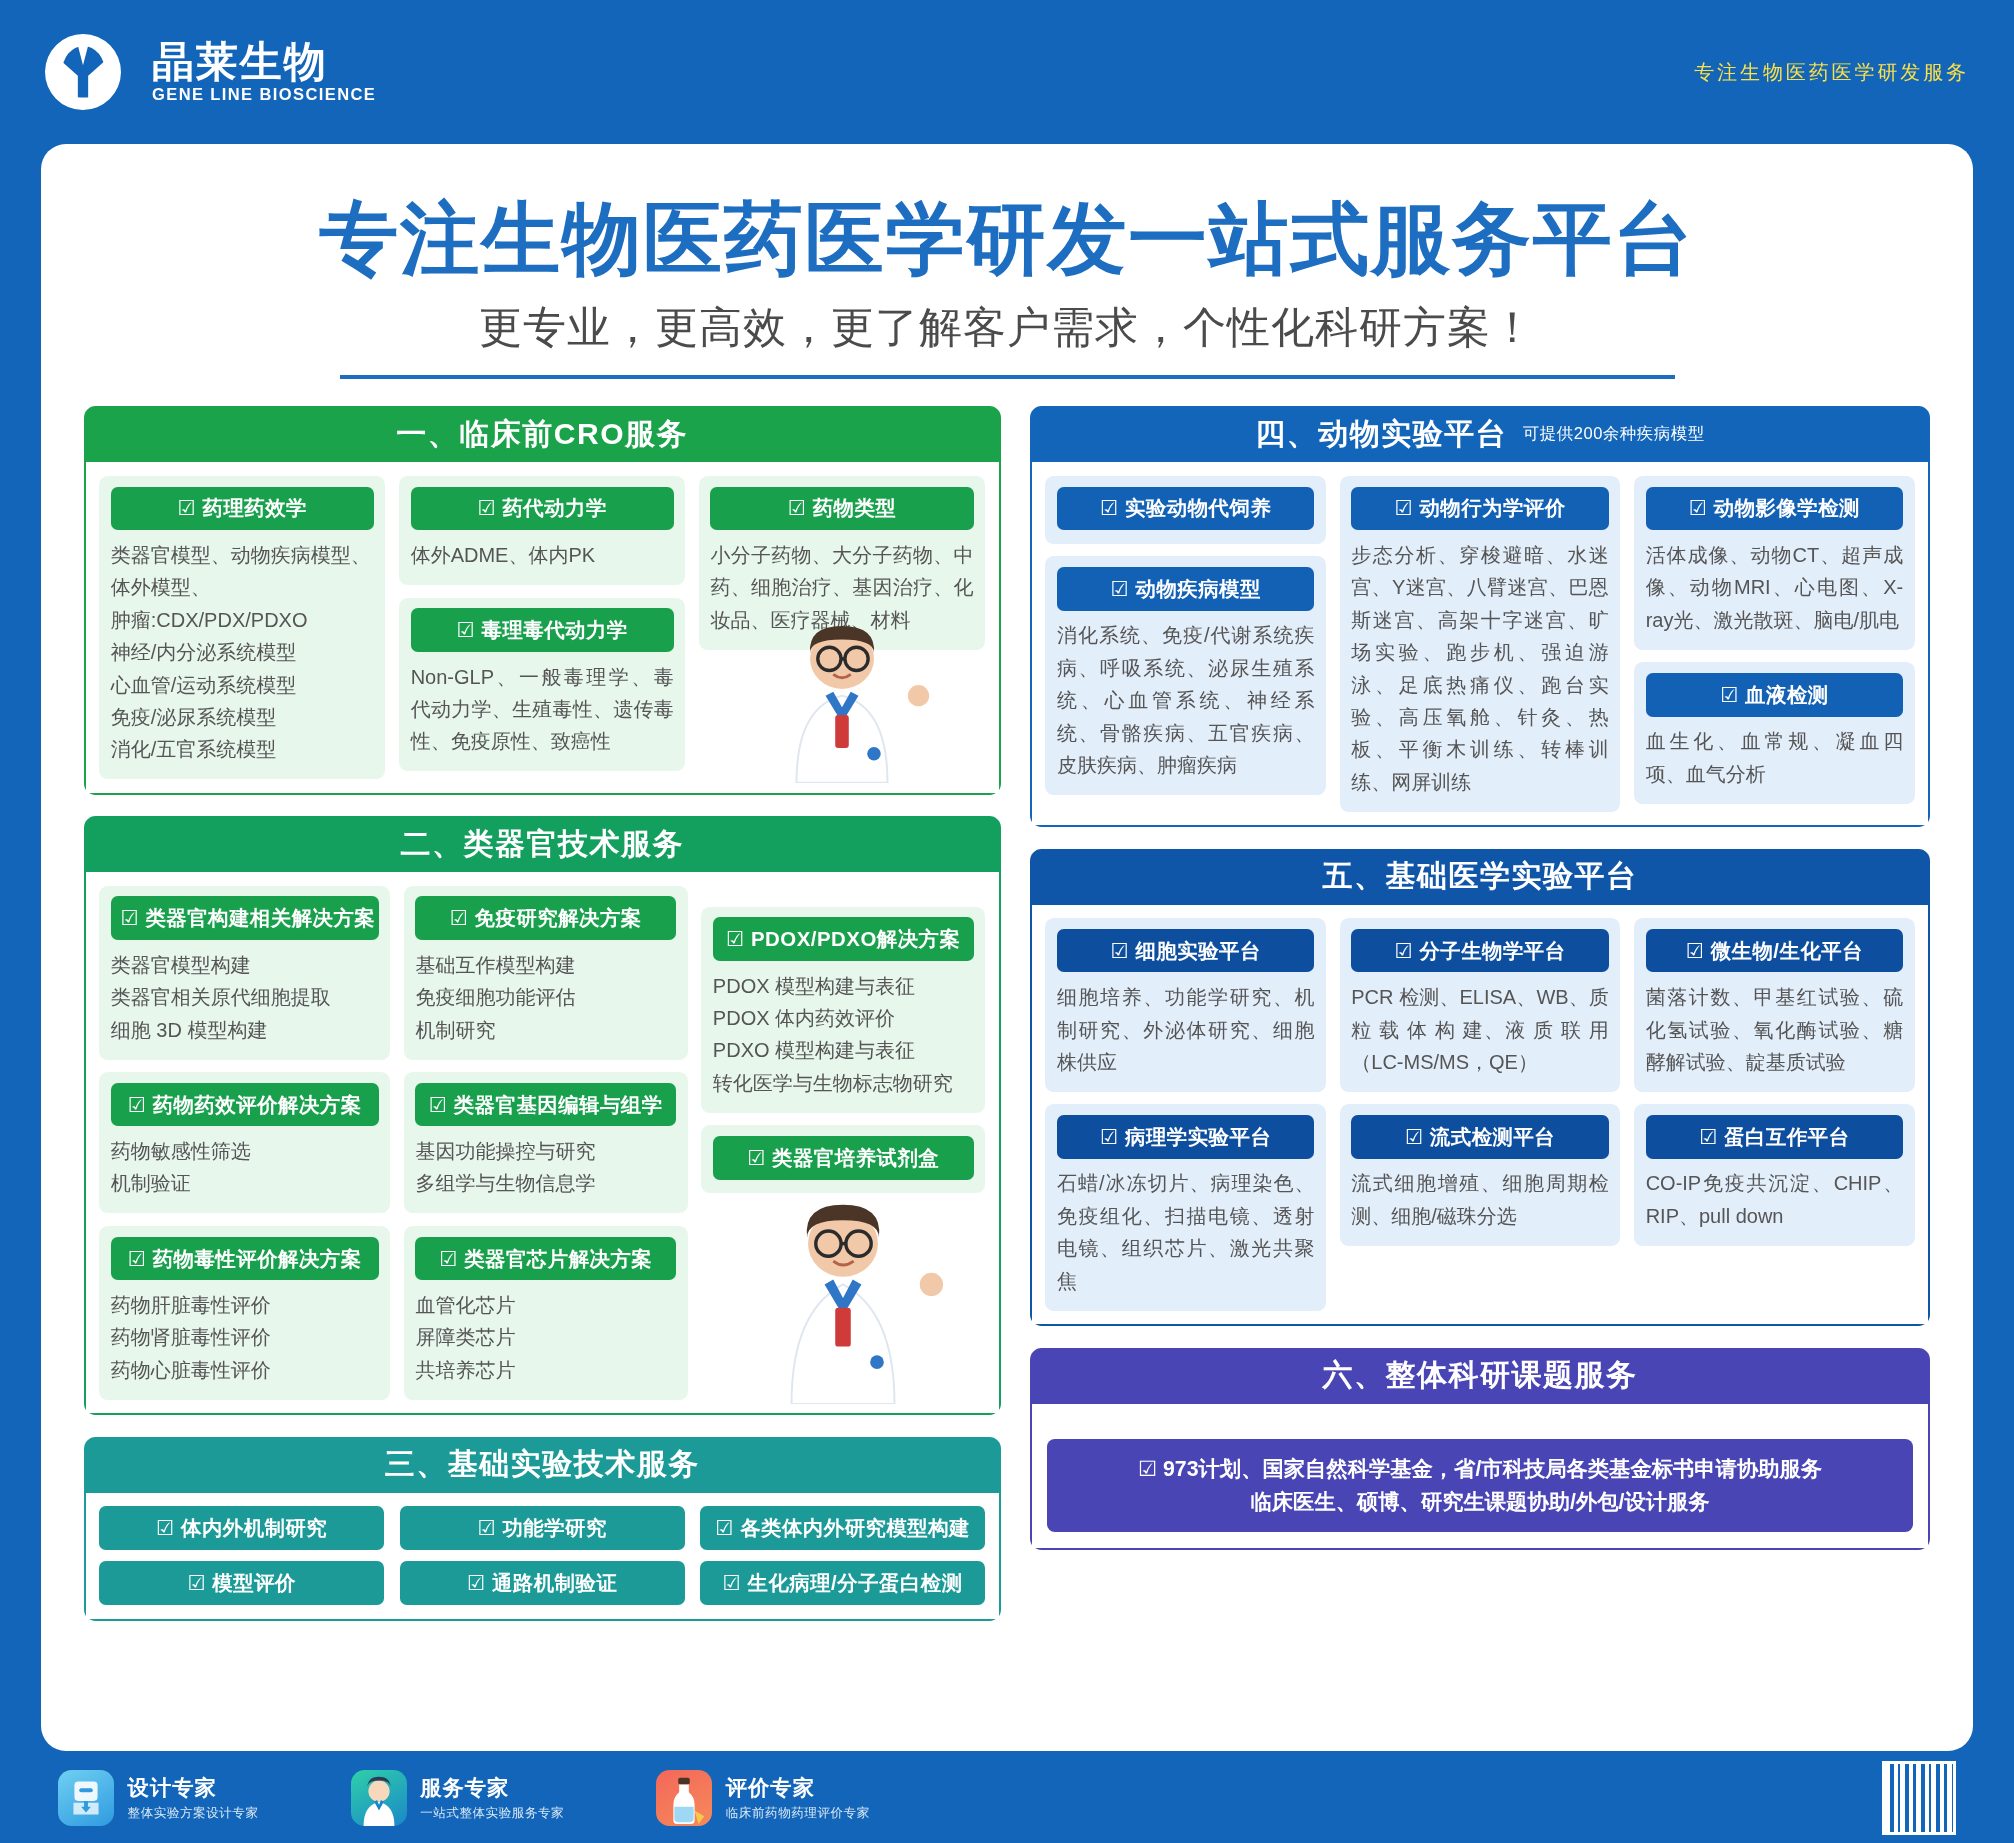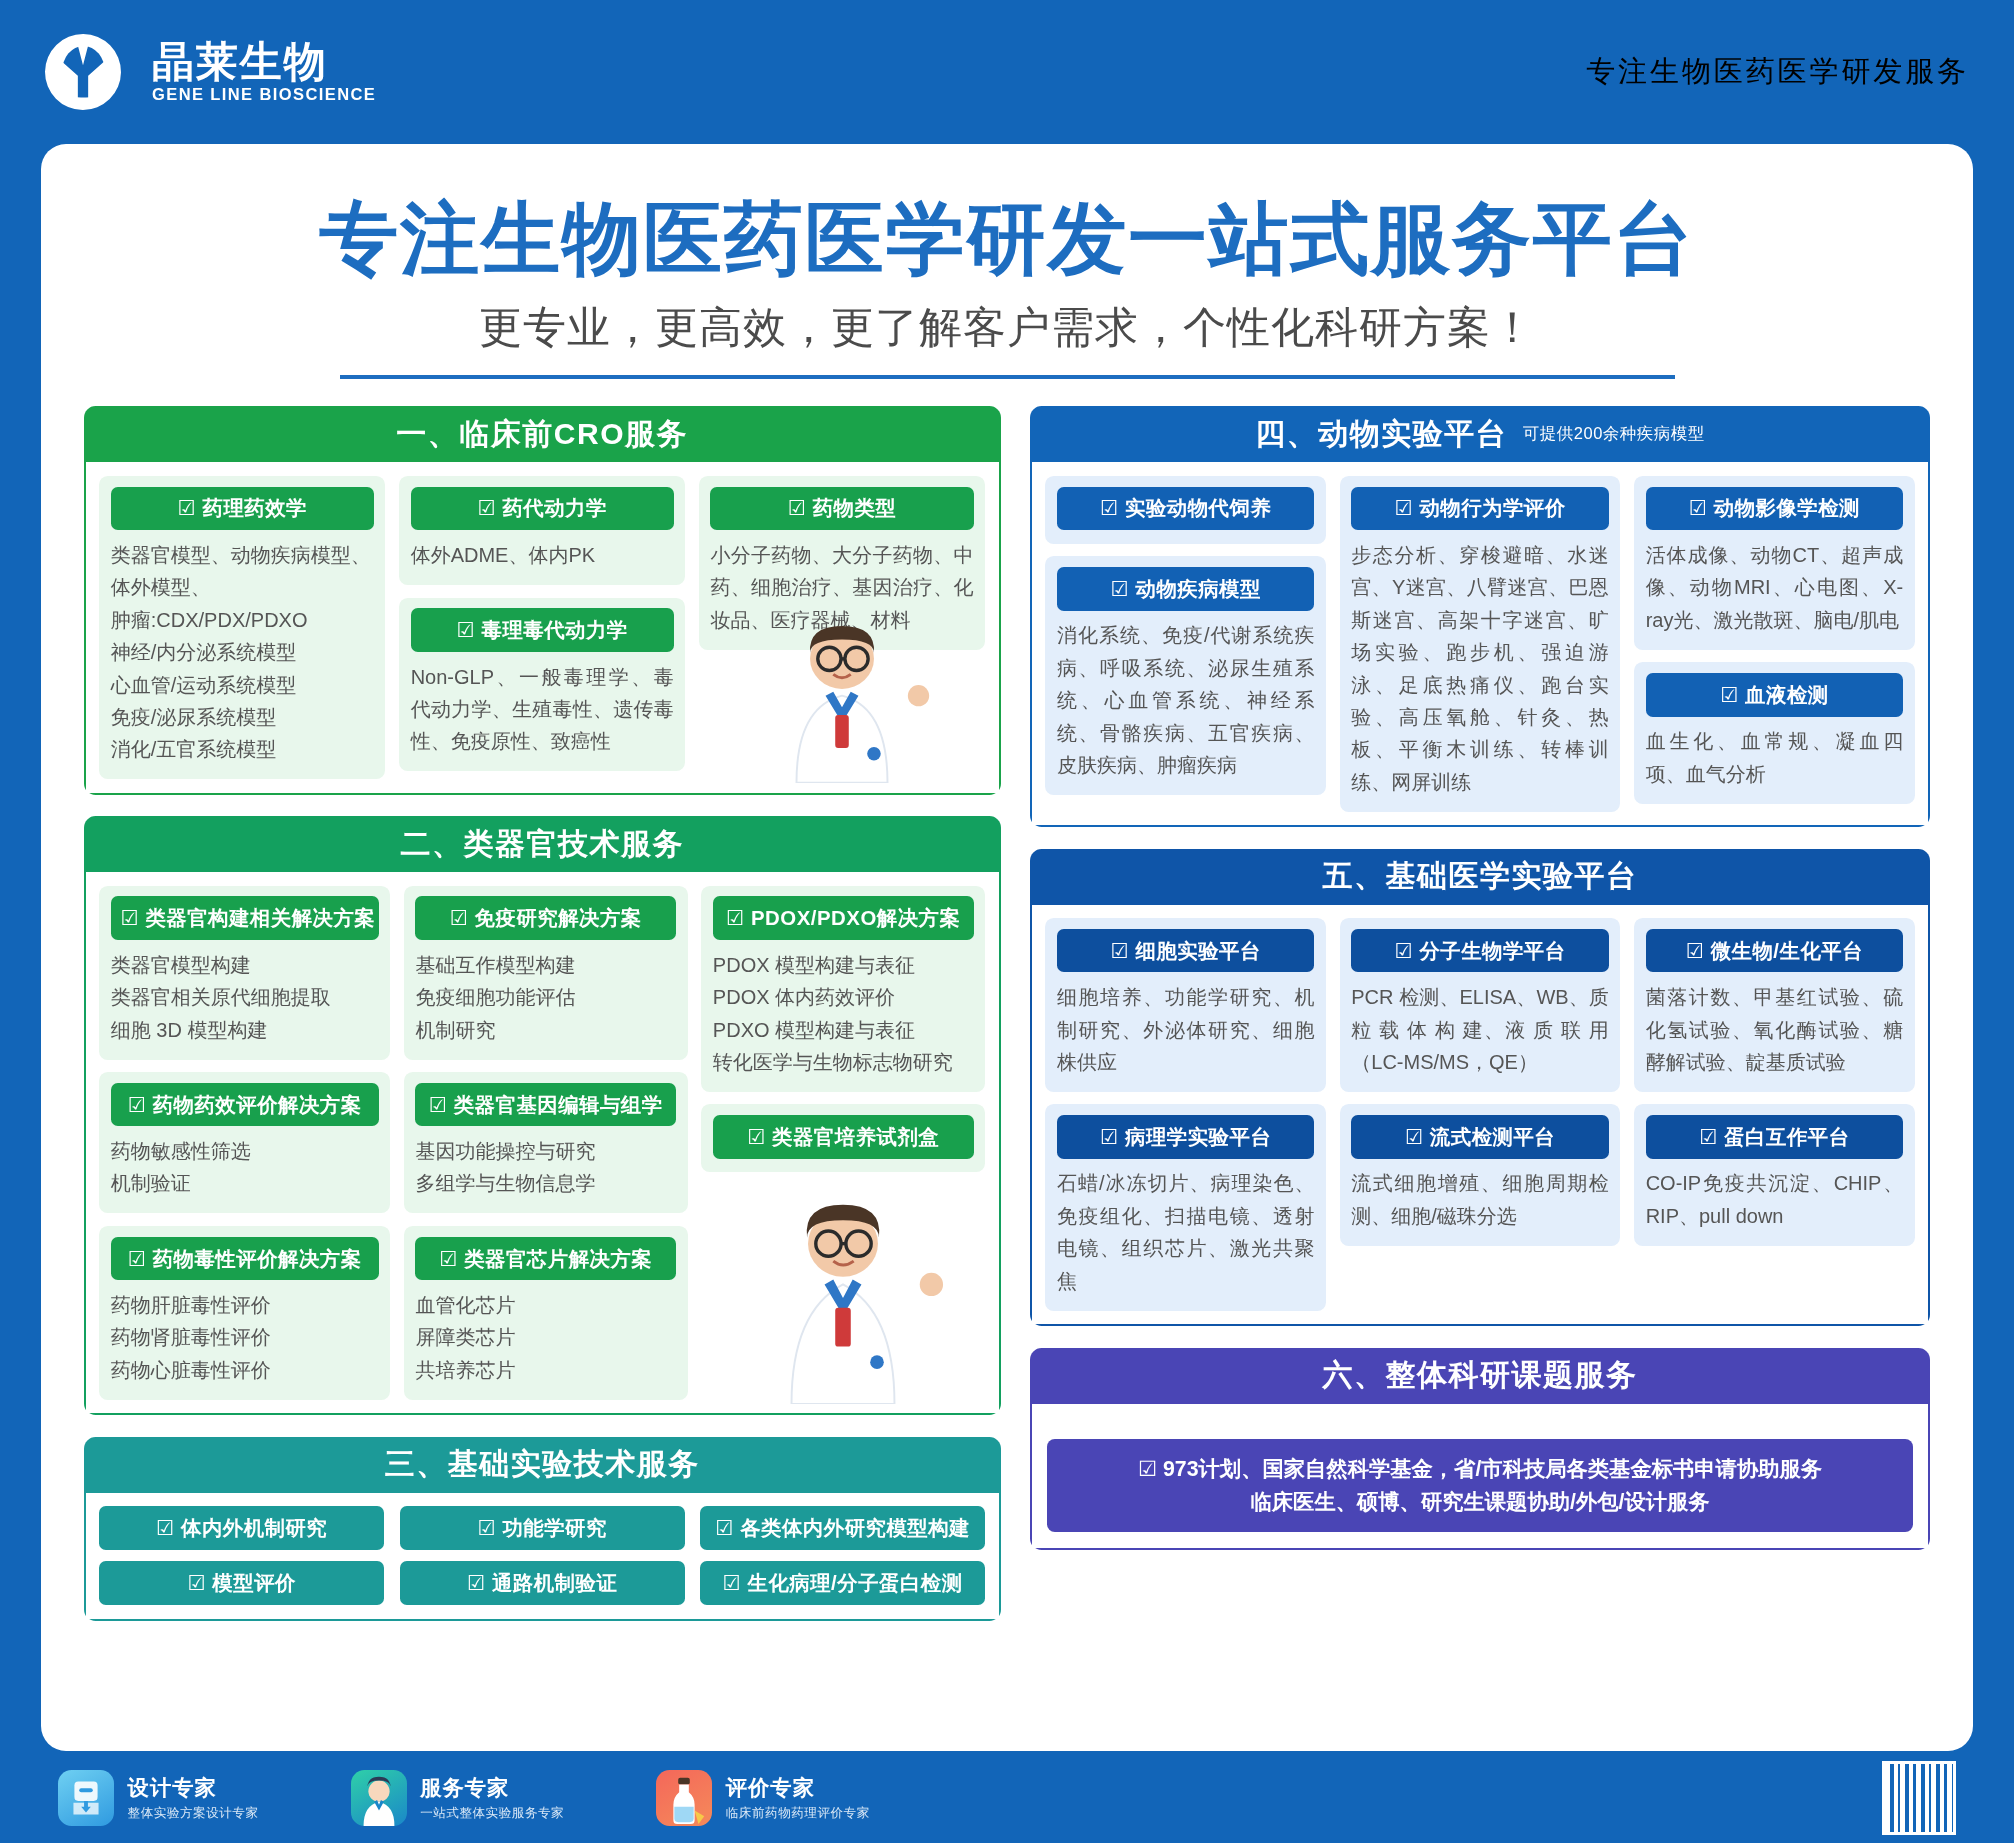--- a/index.html
+++ b/index.html
@@ -18,21 +18,21 @@
     position: absolute; inset: 0; border-radius: 50%;
     background: #fff; transform: rotate(-22deg);
   }
   .logo-mark .inner {
     position: absolute; left: 16.5px; top: 11.6px; width: 43px; height: 52px;
     background: #1265b8; border-radius: 50% 50% 44% 44%;
     clip-path: polygon(0 0, 38% 0, 50% 38%, 62% 0, 100% 0, 100% 30%, 62% 58%, 62% 100%, 38% 100%, 38% 58%, 0 30%);
   }
   .brand-text .cn { font-size: 42px; font-weight: bold; color: #fff; letter-spacing: 1.9px; line-height: 1.05; }
   .brand-text .en { font-size: 16.5px; font-weight: bold; color: #fff; letter-spacing: 1.4px; }
-  .tagline-top { font-size: 29px; color: #000000; letter-spacing: 2.9px; font-family: "Liberation Serif", serif; }
+  .tagline-top { font-size: 20px; color: #fde047; letter-spacing: 2.9px; font-family: "Liberation Serif", serif; }
 
   
   .sheet {
     margin: 0 41px; height: 1607px; background: #fff;
     border-radius: 25px; padding: 27px 21.3px 15.5px 21.3px; position: relative;
   }
   .main-title {
     text-align: center; font-size: 79px; font-weight: bold; color: #1d6dc0;
     letter-spacing: 1.9px; line-height: 1.18; margin-top: 21.3px;
   }
@@ -51,21 +51,21 @@
   .sec-head {
     height: 56px; display: flex; align-items: center; justify-content: center; gap: 15.5px;
     color: #fff; font-size: 30px; font-weight: bold; letter-spacing: 1.5px;
   }
   .sec-head .note { font-size: 16.5px; font-weight: normal; letter-spacing: 0.5px; }
   .sec-body { border-style: solid; border-width: 0 2.9px 2.9px 2.9px; padding: 13.6px; display: flex; gap: 13.6px; }
 
   .g .sec-head { background: #1aa34a; }
   .g .sec-body { border-color: #1aa34a; background: #fff; }
   .g2 .sec-head { background: #13a05f; }
-  .g2 .sec-body { border-color: #13a05f; }
+  .g2 .sec-body { border-color: #13a05f; align-items: flex-end; }
   .t .sec-head { background: #1c9a98; }
   .t .sec-body { border-color: #1c9a98; }
   .b .sec-head { background: #1265b8; }
   .b .sec-body { border-color: #1265b8; background: #fff; }
   .b2 .sec-head { background: #0f55a8; }
   .b2 .sec-body { border-color: #0f55a8; }
   .p .sec-head { background: #4a45b5; }
   .p .sec-body { border-color: #4a45b5; }
 
   

